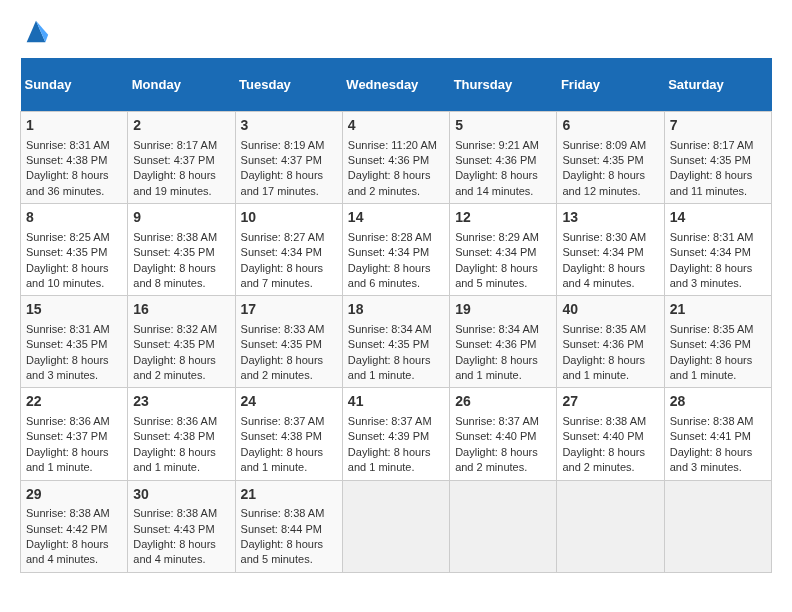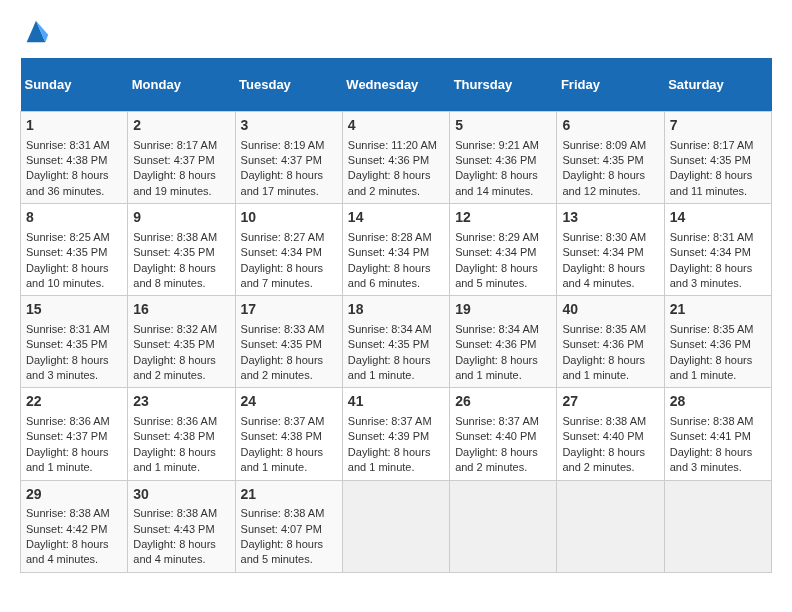--- a/index.html
+++ b/index.html
@@ -149,20 +149,20 @@
         <td><span class="day-num">23</span><span>Sunrise: 8:36 AM</span><br><span>Sunset: 4:38 PM</span><br><span>Daylight: 8 hours</span><br><span>and 1 minute.</span></td>
         <td><span class="day-num">24</span><span>Sunrise: 8:37 AM</span><br><span>Sunset: 4:38 PM</span><br><span>Daylight: 8 hours</span><br><span>and 1 minute.</span></td>
         <td><span class="day-num">41</span><span>Sunrise: 8:37 AM</span><br><span>Sunset: 4:39 PM</span><br><span>Daylight: 8 hours</span><br><span>and 1 minute.</span></td>
         <td><span class="day-num">26</span><span>Sunrise: 8:37 AM</span><br><span>Sunset: 4:40 PM</span><br><span>Daylight: 8 hours</span><br><span>and 2 minutes.</span></td>
         <td><span class="day-num">27</span><span>Sunrise: 8:38 AM</span><br><span>Sunset: 4:40 PM</span><br><span>Daylight: 8 hours</span><br><span>and 2 minutes.</span></td>
         <td><span class="day-num">28</span><span>Sunrise: 8:38 AM</span><br><span>Sunset: 4:41 PM</span><br><span>Daylight: 8 hours</span><br><span>and 3 minutes.</span></td>
       </tr>
       <tr>
         <td><span class="day-num">29</span><span>Sunrise: 8:38 AM</span><br><span>Sunset: 4:42 PM</span><br><span>Daylight: 8 hours</span><br><span>and 4 minutes.</span></td>
         <td><span class="day-num">30</span><span>Sunrise: 8:38 AM</span><br><span>Sunset: 4:43 PM</span><br><span>Daylight: 8 hours</span><br><span>and 4 minutes.</span></td>
-        <td><span class="day-num">21</span><span>Sunrise: 8:38 AM</span><br><span>Sunset: 4:07 PM</span><br><span>Daylight: 8 hours</span><br><span>and 5 minutes.</span></td>
+        <td><span class="day-num">21</span><span>Sunrise: 8:38 AM</span><br><span>Sunset: 8:44 PM</span><br><span>Daylight: 8 hours</span><br><span>and 5 minutes.</span></td>
         <td class="empty"></td>
         <td class="empty"></td>
         <td class="empty"></td>
         <td class="empty"></td>
       </tr>
     </tbody>
 </table>
 
 </body></html>

